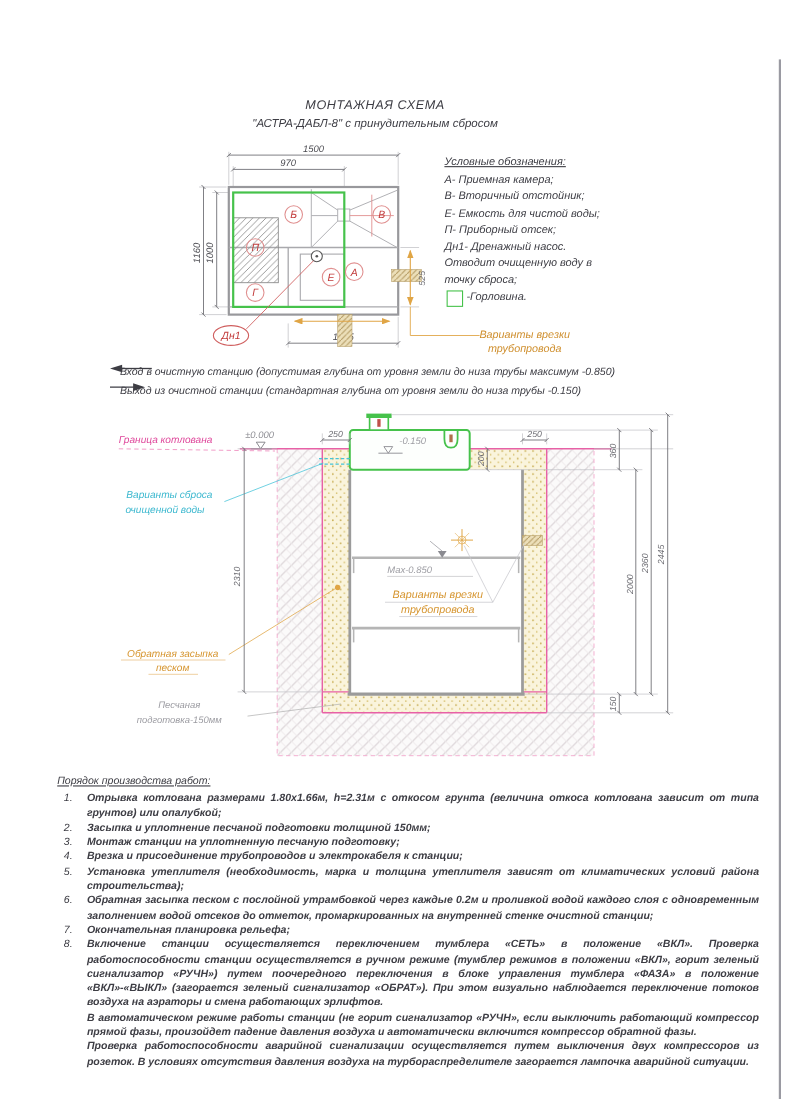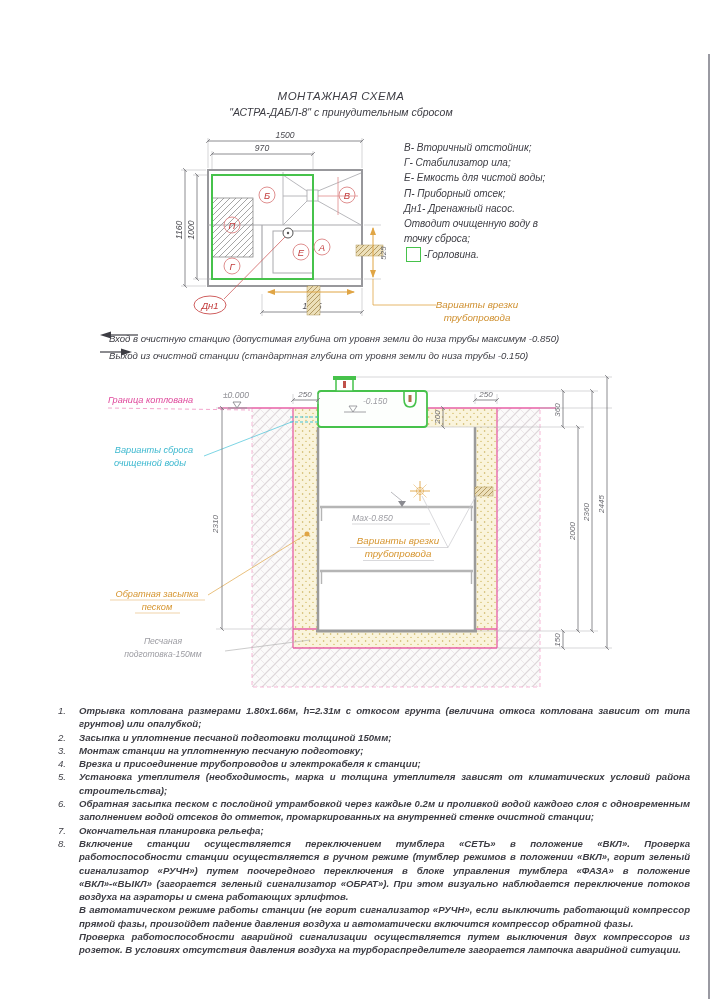--- a/index.html
+++ b/index.html
@@ -296,22 +296,23 @@
       <text class="dim" x="218" y="480" text-anchor="middle" transform="rotate(-90 218 480)">2310</text>
       <text class="dim" x="560" y="366" text-anchor="middle" transform="rotate(-90 560 366)">360</text>
       <text class="dim" x="560" y="596" text-anchor="middle" transform="rotate(-90 560 596)">150</text>
       <text class="dim" x="575" y="487" text-anchor="middle" transform="rotate(-90 575 487)">2000</text>
       <text class="dim" x="589" y="468" text-anchor="middle" transform="rotate(-90 589 468)">2360</text>
       <text class="dim" x="604" y="460" text-anchor="middle" transform="rotate(-90 604 460)">2445</text>
     </g>
   </svg>
 
   <div class="legend">
+    <div class="lt">Условные обозначения:</div>
+    <div>А- Приемная камера;</div>
     <div>В- Вторичный отстойник;</div>
-    <div>Г- Стабилизатор ила;</div>
     <div>Е- Емкость для чистой воды;</div>
     <div>П- Приборный отсек;</div>
     <div>Дн1- Дренажный насос.</div>
     <div>Отводит очищенную воду в</div>
     <div>точку сброса;</div>
     <div class="gorl">
       <span class="gsq"></span>
       <span>-Горловина.</span>
     </div>
   </div>
@@ -330,20 +331,21 @@
   </div>
   <div class="note" style="top:303px">
     <svg width="40" height="10">
       <line x1="0" y1="5" x2="22" y2="5" stroke="#3d3d44" stroke-width="1.2"></line>
       <path d="M32,5 L21,1.5 L21,8.5 Z" fill="#3d3d44"></path>
     </svg>
     <span class="txt">Выход из очистной станции (стандартная глубина от уровня земли до низа трубы -0.150)</span>
   </div>
 
   <div class="work">
+    <div class="wtitle">Порядок производства работ:</div>
     <div class="wrow">
       <div class="wnum">1.</div>
       <div class="wtext">Отрывка котлована размерами 1.80х1.66м, h=2.31м с откосом грунта (величина откоса котлована зависит от типа грунтов) или опалубкой;</div>
     </div>
     <div class="wrow">
       <div class="wnum">2.</div>
       <div class="wtext">Засыпка и уплотнение песчаной подготовки толщиной 150мм;</div>
     </div>
     <div class="wrow">
       <div class="wnum">3.</div>

